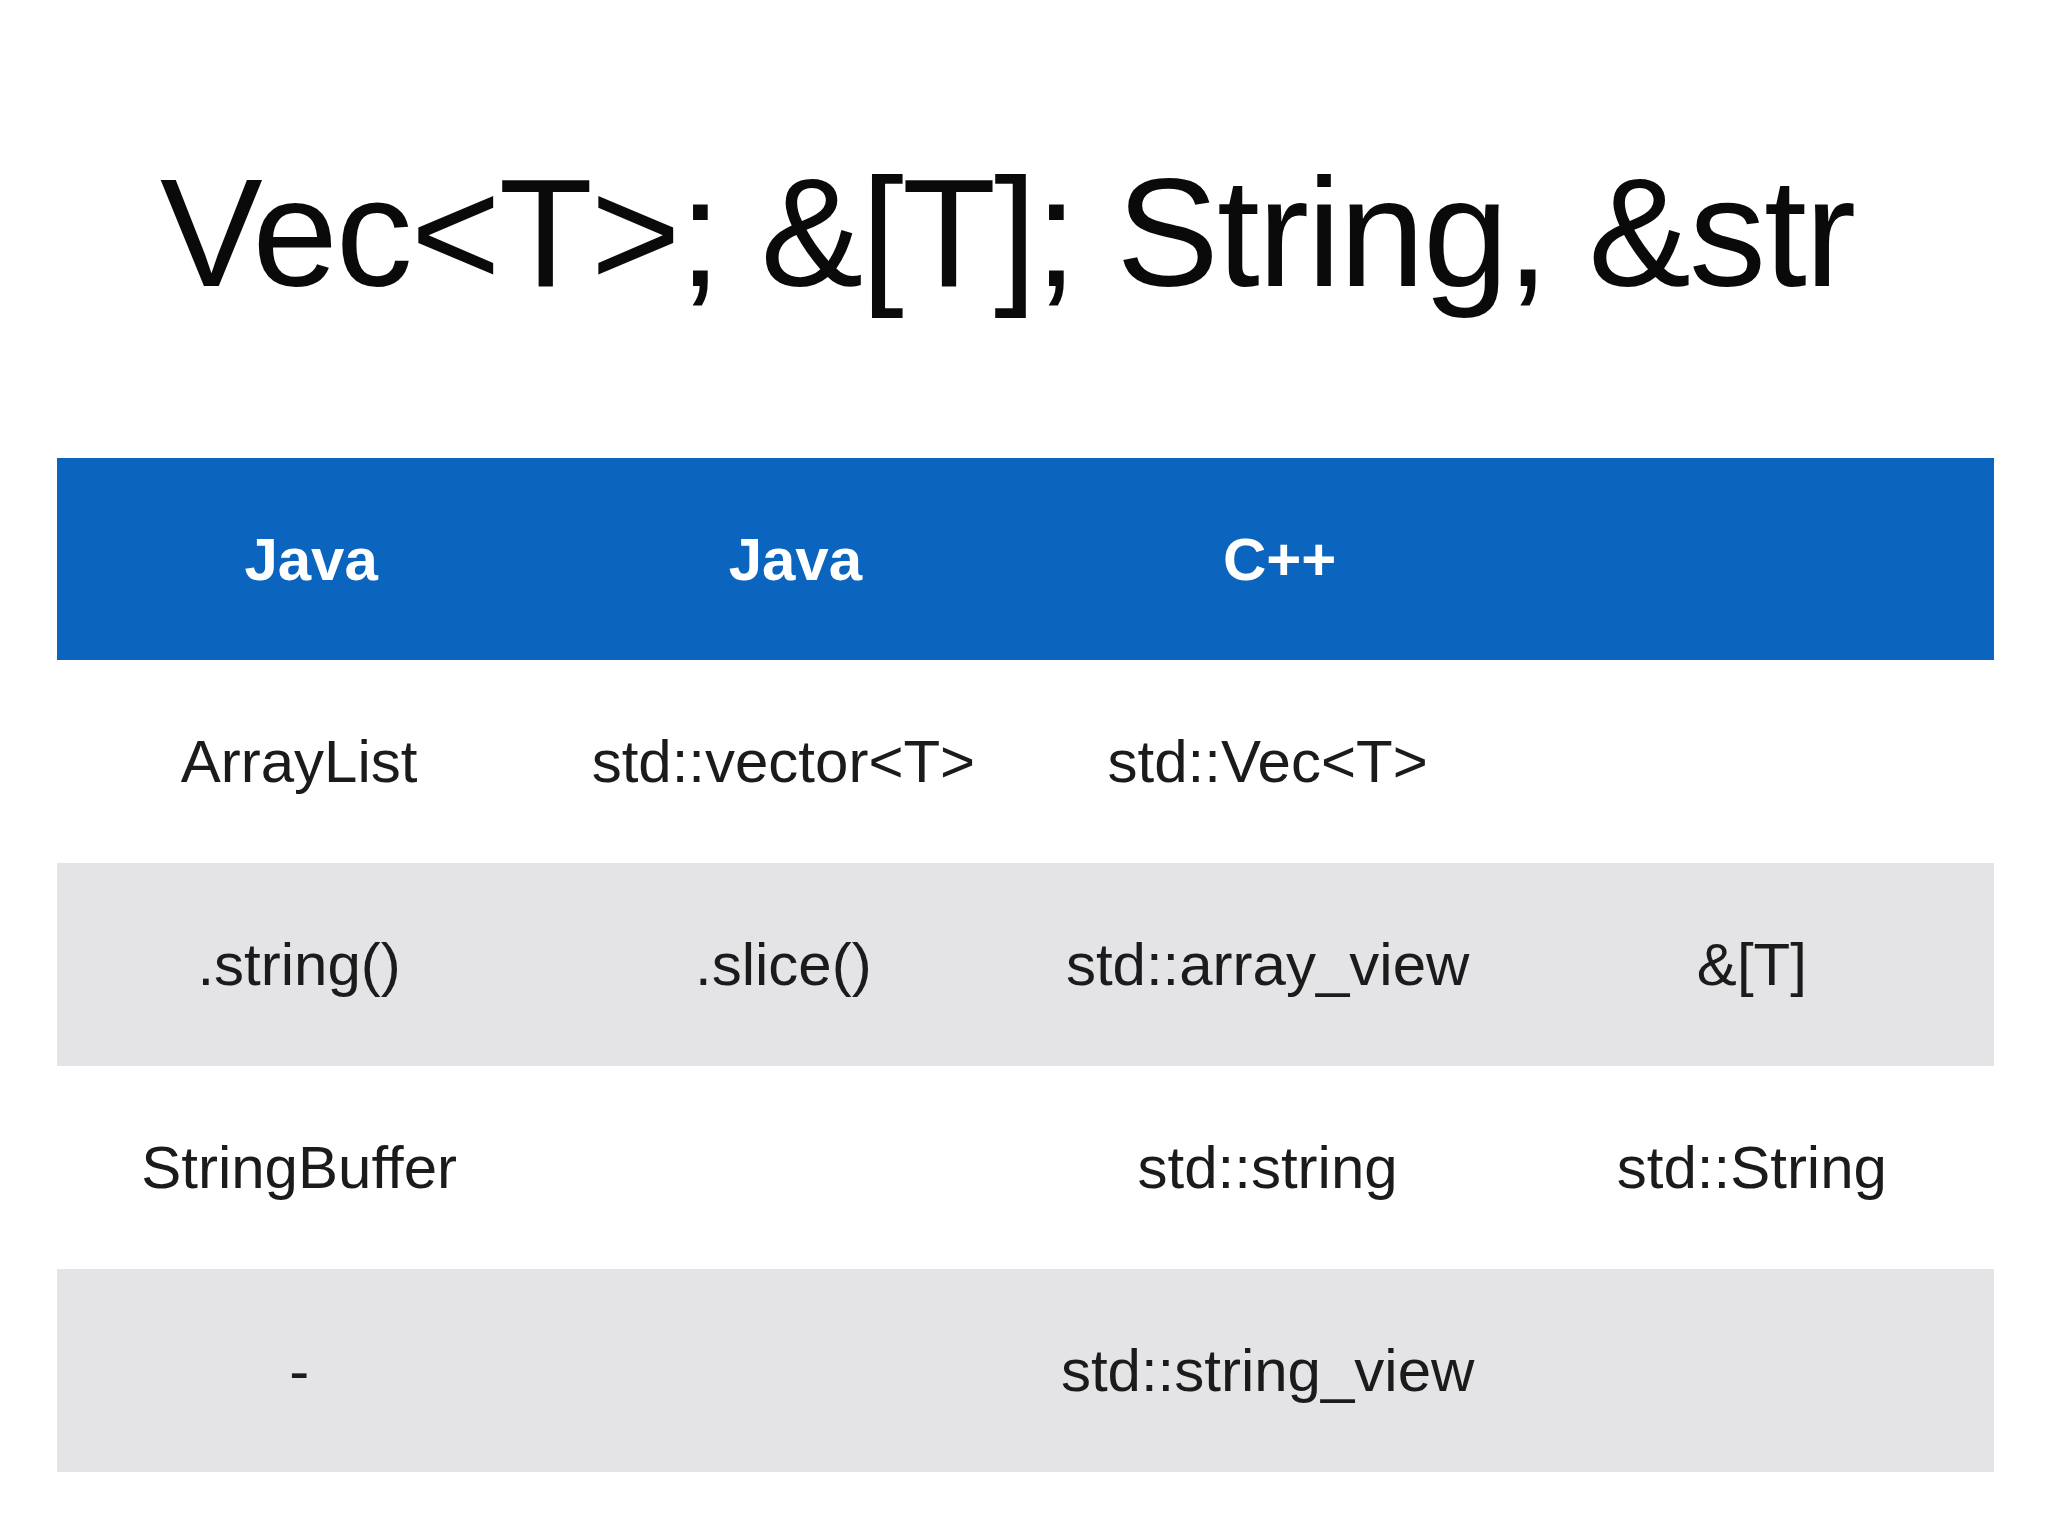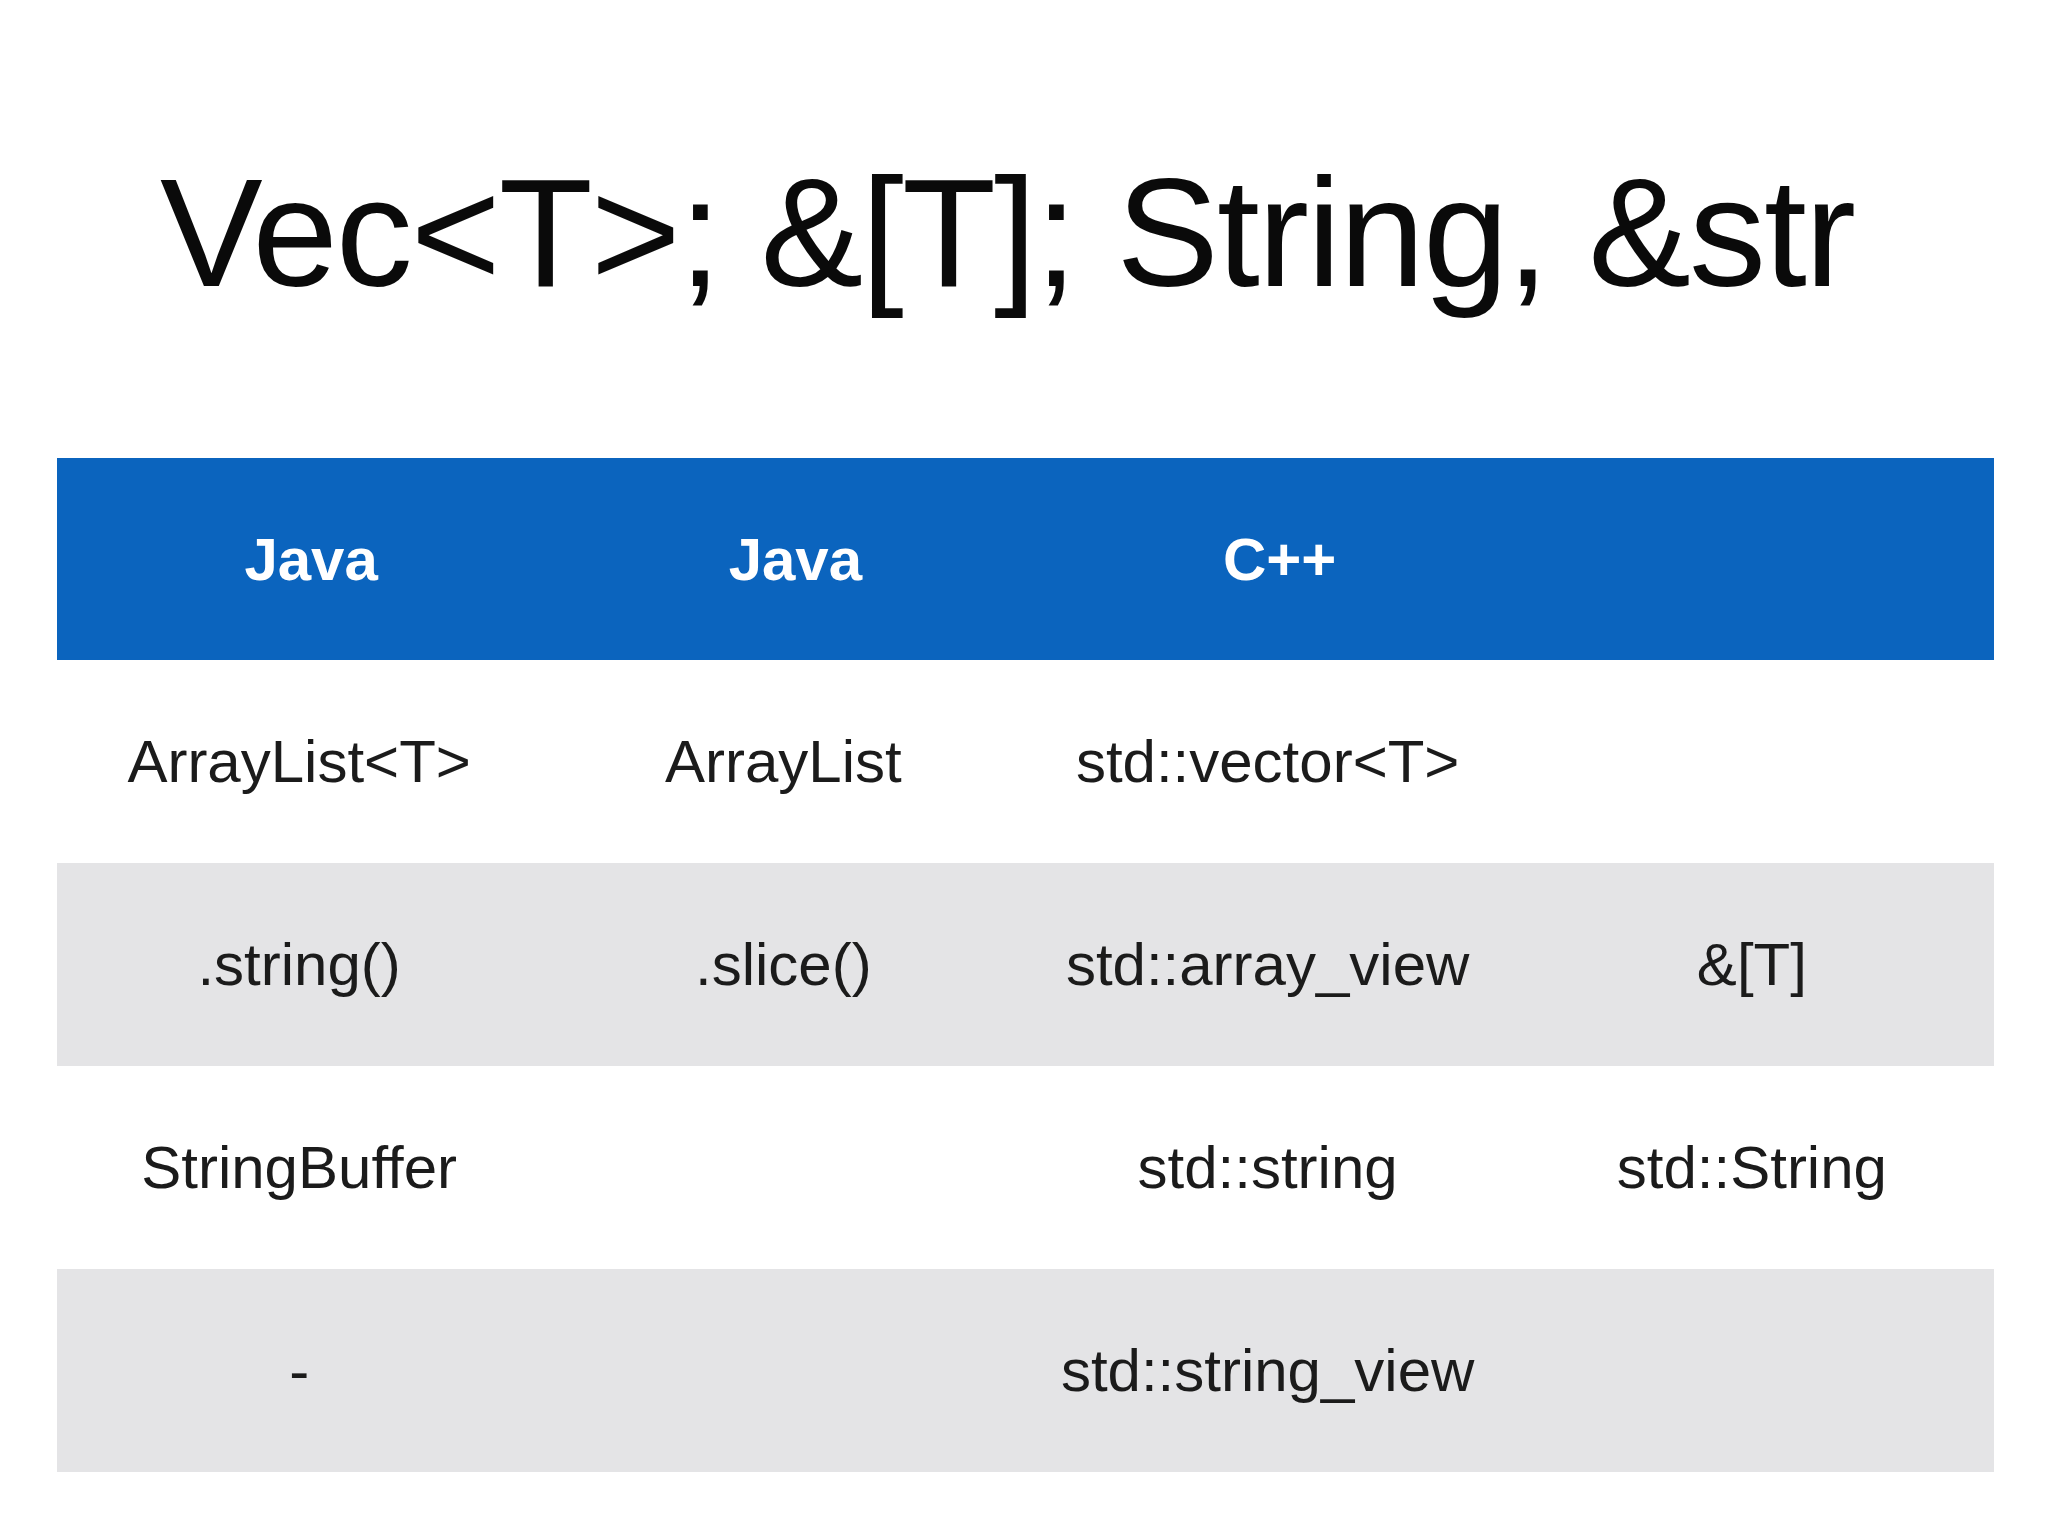--- a/index.html
+++ b/index.html
@@ -70,23 +70,23 @@
 
 <div class="lang-table">
 
   <div class="t-row header">
     <div class="t-cell">Java</div>
     <div class="t-cell">Java</div>
     <div class="t-cell">C++</div>
   </div>
 
   <div class="t-row body">
-    <div class="t-cell">ArrayList&lt;T&gt;</div>
     <div class="t-cell">ArrayList</div>
     <div class="t-cell">std::vector&lt;T&gt;</div>
+    <div class="t-cell">std::Vec&lt;T&gt;</div>
   </div>
 
   <div class="t-row body alt">
     <div class="t-cell">.string()</div>
     <div class="t-cell">.slice()</div>
     <div class="t-cell">std::array_view</div>
     <div class="t-cell">&amp;[T]</div>
   </div>
 
   <div class="t-row body">

